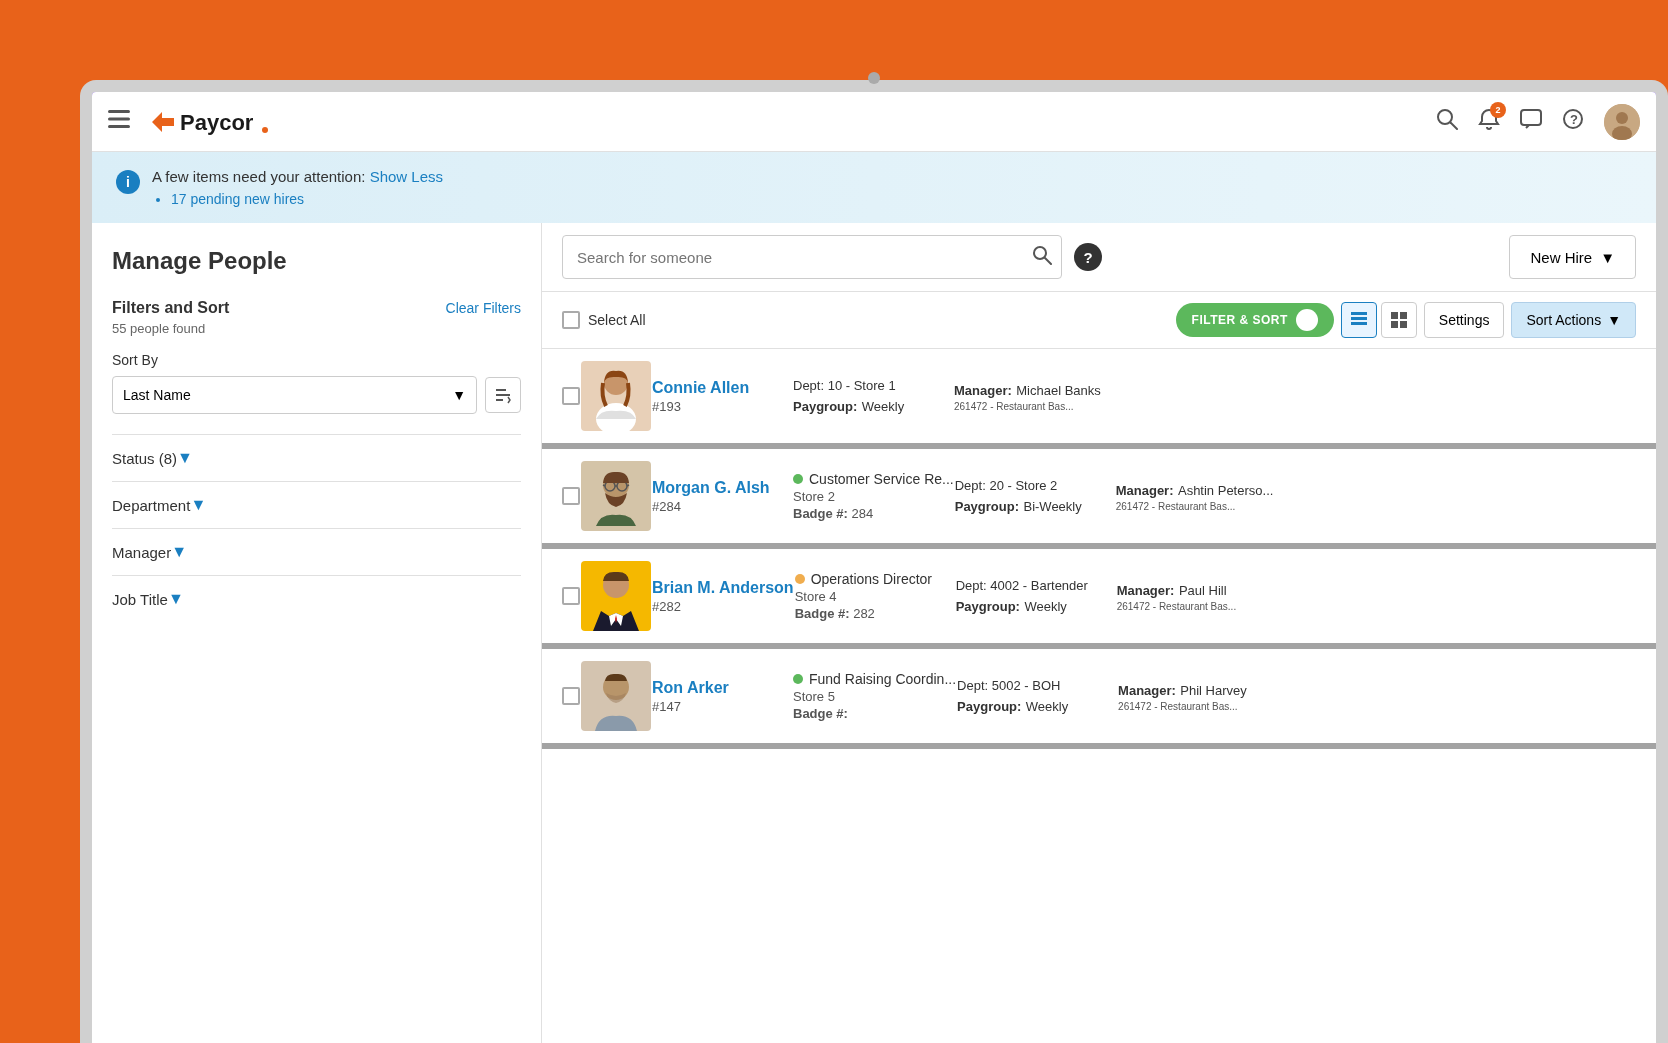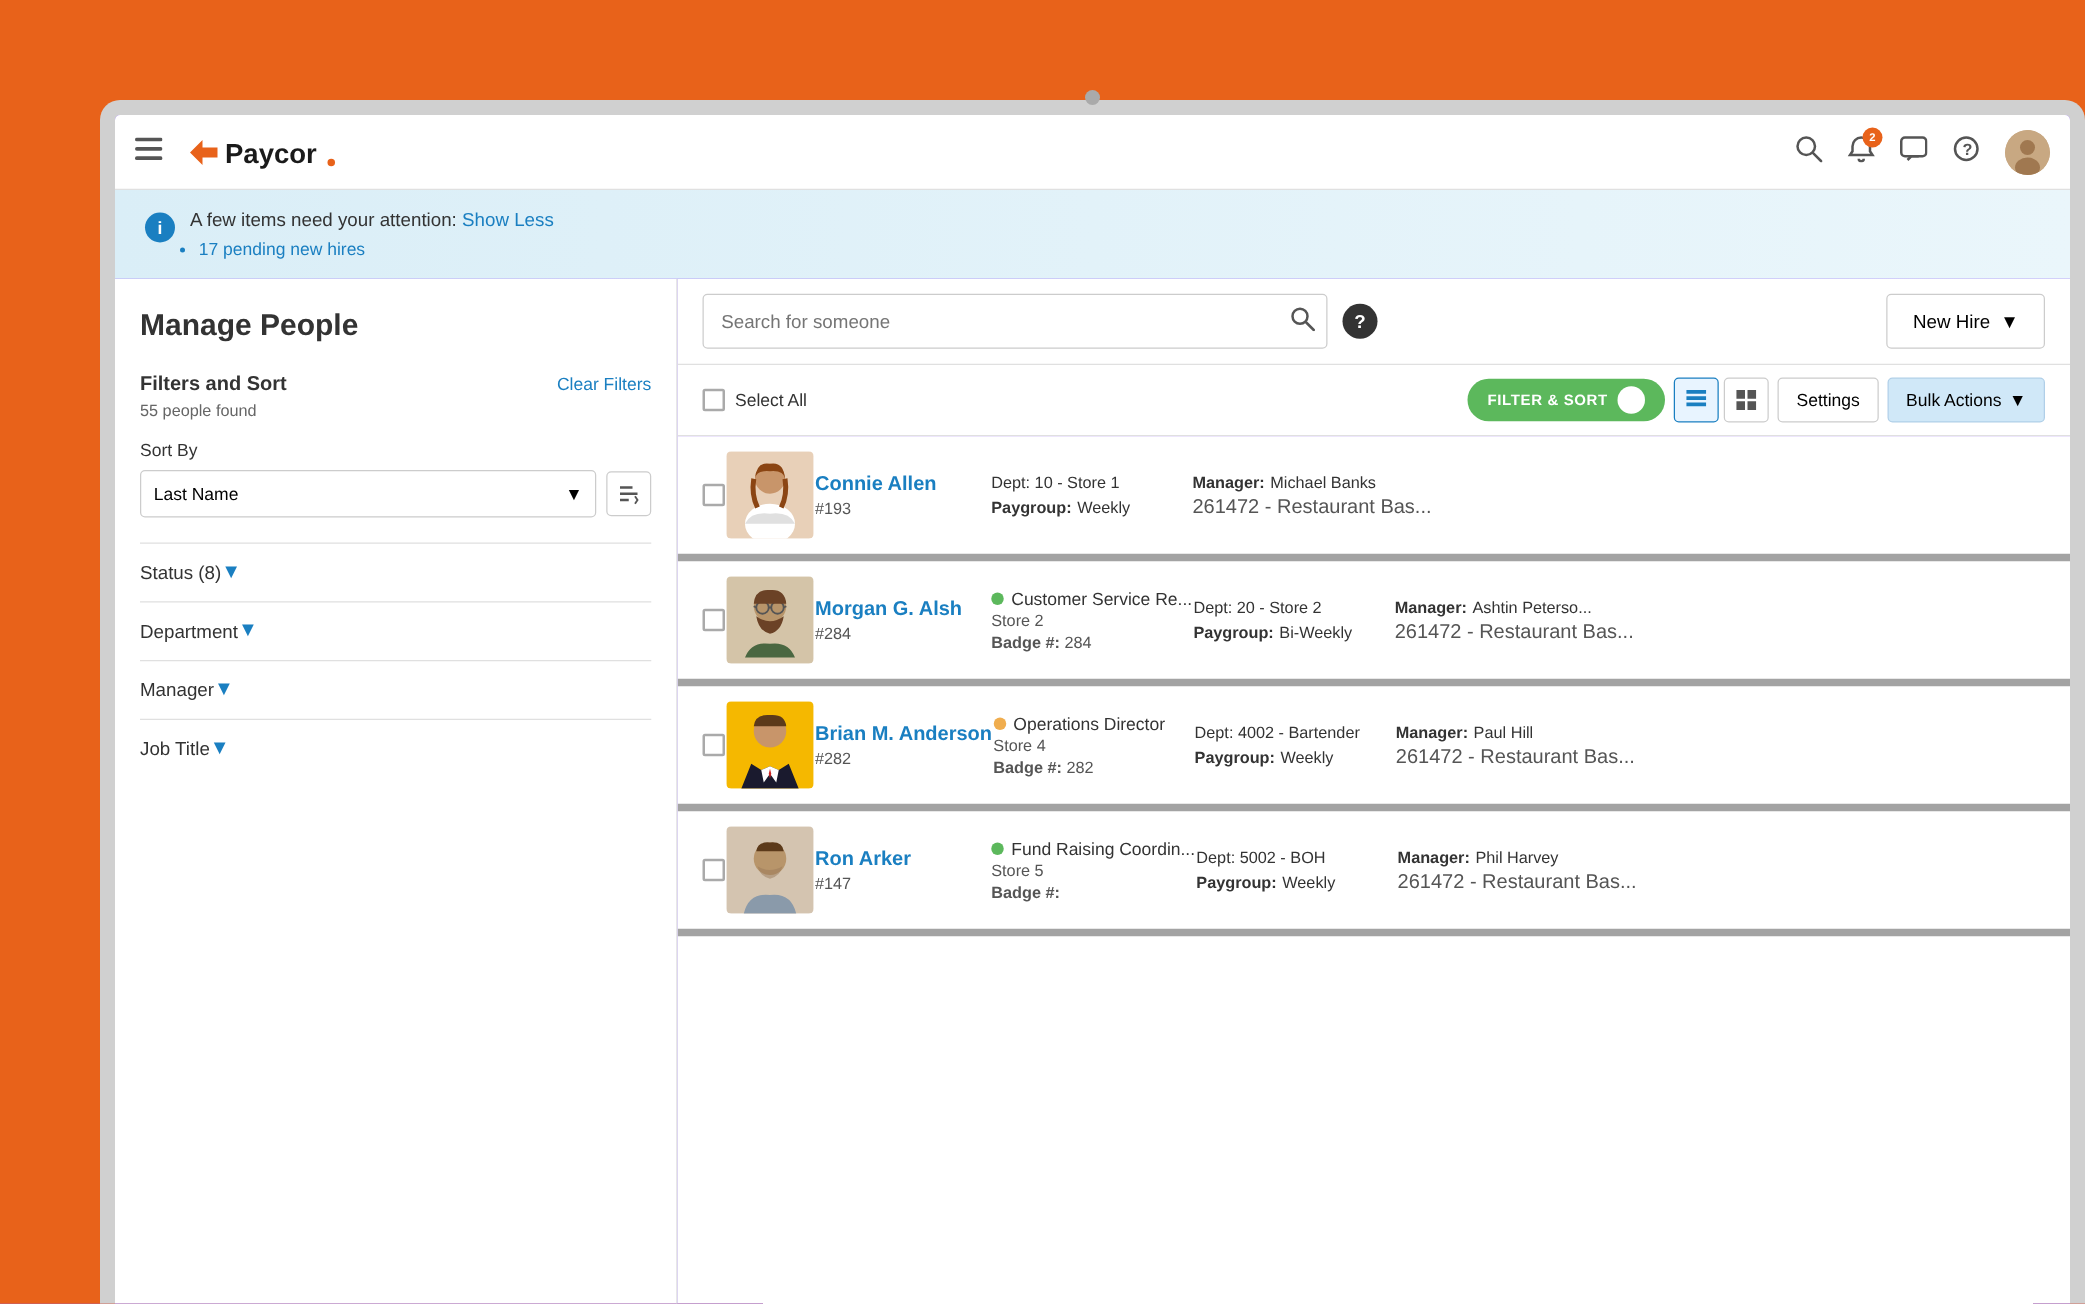--- a/index.html
+++ b/index.html
@@ -148,21 +148,21 @@
     }
 
     .alert-link {
       color: #1a7fc1;
       cursor: pointer;
       text-decoration: none;
     }
 
     .alert-list {
       list-style: disc;
-      margin-left: 7px;
+      margin-left: 19px;
       margin-top: 6px;
     }
 
     .alert-list li {
       color: #1a7fc1;
       font-size: 14px;
     }
 
     
     .main {
@@ -582,21 +582,21 @@
       font-weight: 600;
       color: #333;
     }
 
     .manager-name {
       font-size: 13px;
       color: #333;
     }
 
     .manager-id {
-      font-size: 16px;
+      font-size: 10px;
       color: #555;
       margin-top: 2px;
     }
 
     
     .paycor-logo {
       display: flex;
       align-items: center;
     }
   </style>
@@ -773,21 +773,21 @@
                   <rect x="9" y="0" width="7" height="7" fill="#555"></rect>
                   <rect x="0" y="9" width="7" height="7" fill="#555"></rect>
                   <rect x="9" y="9" width="7" height="7" fill="#555"></rect>
                 </svg>
               </button>
             </div>
 
             <button class="settings-btn">Settings</button>
 
             <button class="bulk-actions-btn">
-              <span>Bulk Actions</span>
+              <span>Sort Actions</span>
               <span>▼</span>
             </button>
           </div>
 
           <div class="employee-list">
 
             <div class="employee-row">
               <div class="checkbox"></div>
               <div class="employee-photo">
                 <svg width="70" height="70" viewBox="0 0 70 70">

